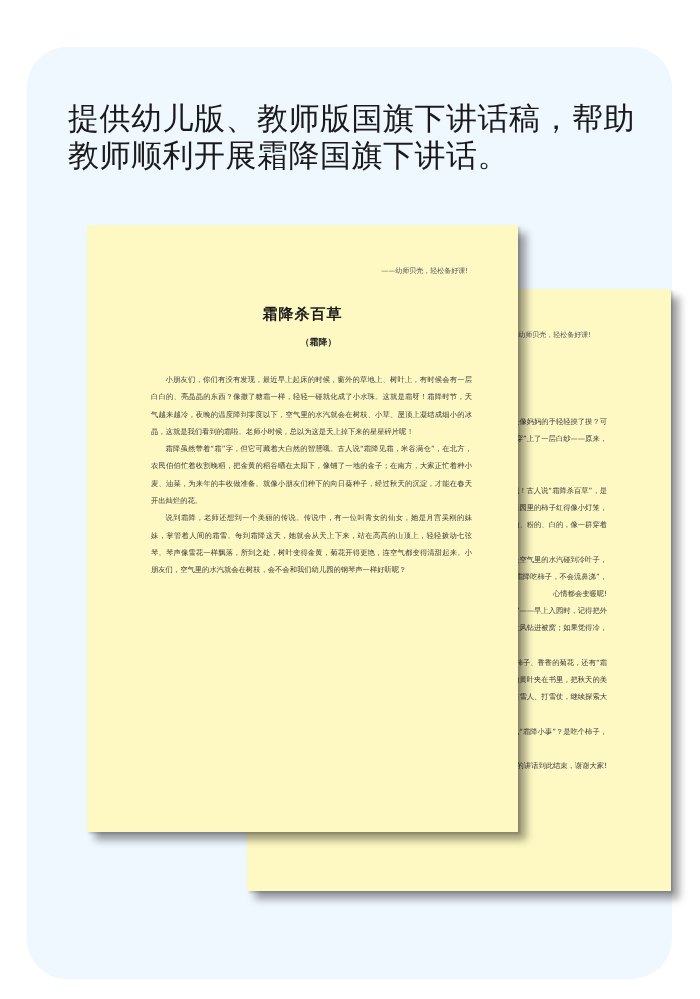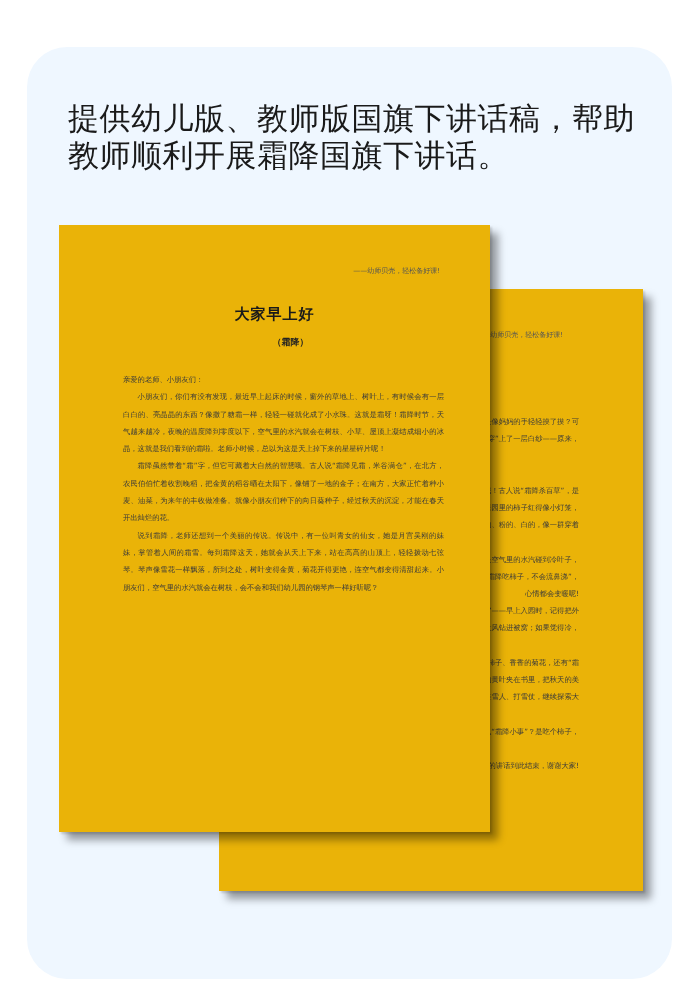--- a/index.html
+++ b/index.html
@@ -9,23 +9,24 @@
   .card {
     position: absolute; left: 27px; top: 47px; width: 645px; height: 932px;
     background: #eff7ff; border-radius: 40px;
   }
   .headline {
     position: absolute; left: 68px; top: 100px; width: 580px;
     font-size: 31px; line-height: 37px; color: #1a1a1a; letter-spacing: 0.5px;
   }
 
   .page {
-    position: absolute; background: #eab308; overflow: hidden;
+    position: absolute; background: #fef9c3; overflow: hidden;
     box-shadow: 8px 8px 8px rgba(0,0,0,0.38), 2px 2px 2px rgba(0,0,0,0.15);
     color: #333;
+    margin-left: 28px;
   }
   .page-back { left: 219px; top: 289px; width: 424px; height: 602px; }
   .page-front { left: 59px; top: 225px; width: 431px; height: 607px; }
 
   .slogan { position: absolute; font-size: 7px; color: #555; white-space: nowrap; }
   .page-front .slogan { right: 50px; top: 41px; }
   .page-back .slogan { right: 80px; top: 41px; }
 
   .doc-title {
     position: absolute; left: 0; right: 0; top: 80px; text-align: center;
@@ -71,21 +72,20 @@
     <div class="back-line" style="top:369px">的柿子、香香的菊花，还有“霜</div>
     <div class="back-line" style="top:386px">亮的黄叶夹在书里，把秋天的美</div>
     <div class="back-line" style="top:403px">可以堆雪人、打雪仗，继续探索大</div>
     <div class="back-line" style="top:438px">什么“霜降小事”？是吃个柿子，</div>
     <div class="back-line" style="top:472px">的讲话到此结束，谢谢大家!</div>
   </div>
 </div>
 
 <div class="page page-front">
   <div class="slogan">——幼师贝壳，轻松备好课!</div>
-  <div class="doc-title">大家早上好</div>
+  <div class="doc-title">霜降杀百草</div>
   <div class="doc-subtitle">（霜降）</div>
   <div class="body-text">
-    <p class="greeting">亲爱的老师、小朋友们：</p>
     <p>小朋友们，你们有没有发现，最近早上起床的时候，窗外的草地上、树叶上，有时候会有一层白白的、亮晶晶的东西？像撒了糖霜一样，轻轻一碰就化成了小水珠。这就是霜呀！霜降时节，天气越来越冷，夜晚的温度降到零度以下，空气里的水汽就会在树枝、小草、屋顶上凝结成细小的冰晶，这就是我们看到的霜啦。老师小时候，总以为这是天上掉下来的星星碎片呢！</p>
     <p>霜降虽然带着“霜”字，但它可藏着大自然的智慧哦。古人说“霜降见霜，米谷满仓”，在北方，农民伯伯忙着收割晚稻，把金黄的稻谷晒在太阳下，像铺了一地的金子；在南方，大家正忙着种小麦、油菜，为来年的丰收做准备。就像小朋友们种下的向日葵种子，经过秋天的沉淀，才能在春天开出灿烂的花。</p>
     <p>说到霜降，老师还想到一个美丽的传说。传说中，有一位叫青女的仙女，她是月宫吴刚的妹妹，掌管着人间的霜雪。每到霜降这天，她就会从天上下来，站在高高的山顶上，轻轻拨动七弦琴。琴声像雪花一样飘落，所到之处，树叶变得金黄，菊花开得更艳，连空气都变得清甜起来。小朋友们，空气里的水汽就会在树枝，会不会和我们幼儿园的钢琴声一样好听呢？</p>
   </div>
 </div>
 
 </body></html>

